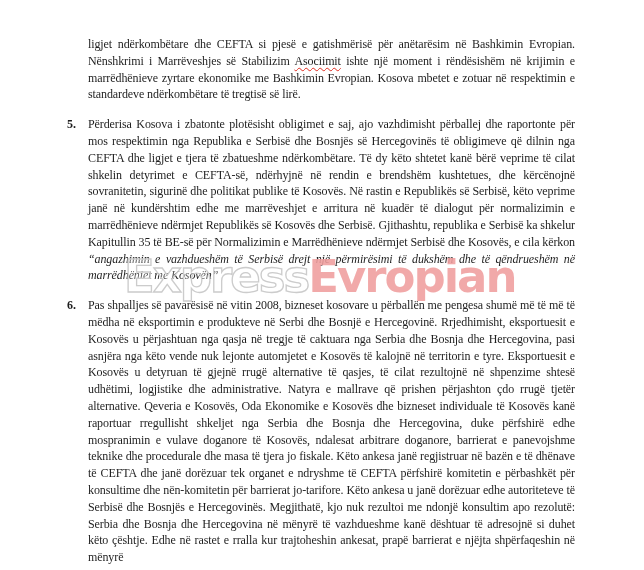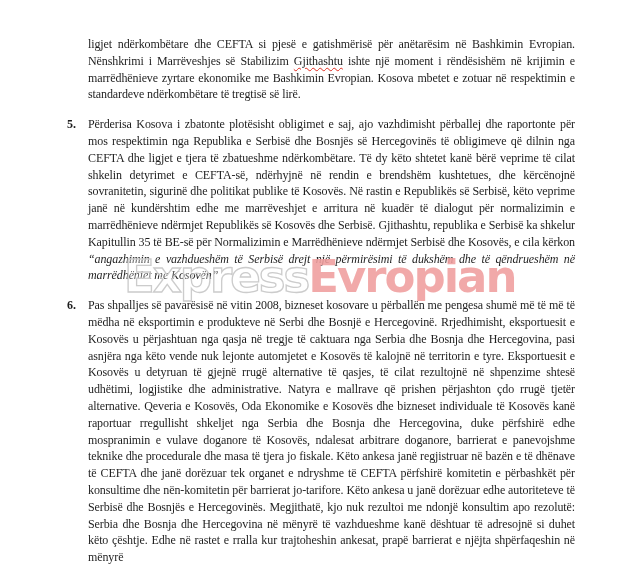--- a/index.html
+++ b/index.html
@@ -70,21 +70,21 @@
   }
 </style>
 </head>
 <body>
 
 <div class="page">
 
   <div class="content">
 
     <p class="para">
-      <span>ligjet ndërkombëtare dhe CEFTA si pjesë e gatishmërisë për anëtarësim në Bashkimin Evropian. Nënshkrimi i Marrëveshjes së Stabilizim </span><span class="misspelled">Gjithashtu</span><span> ishte një moment i rëndësishëm në krijimin e marrëdhënieve zyrtare ekonomike me Bashkimin Evropian. Kosova mbetet e zotuar në respektimin e standardeve ndërkombëtare të tregtisë së lirë.</span>
+      <span>ligjet ndërkombëtare dhe CEFTA si pjesë e gatishmërisë për anëtarësim në Bashkimin Evropian. Nënshkrimi i Marrëveshjes së Stabilizim </span><span class="misspelled">Asociimit</span><span> ishte një moment i rëndësishëm në krijimin e marrëdhënieve zyrtare ekonomike me Bashkimin Evropian. Kosova mbetet e zotuar në respektimin e standardeve ndërkombëtare të tregtisë së lirë.</span>
     </p>
 
     <div class="list-item">
       <span class="list-num">5.</span>
       <p class="para">
         <span>Përderisa Kosova i zbatonte plotësisht obligimet e saj, ajo vazhdimisht përballej dhe raportonte për mos respektimin nga Republika e Serbisë dhe Bosnjës së Hercegovinës të obligimeve që dilnin nga CEFTA dhe ligjet e tjera të zbatueshme ndërkombëtare. Të dy këto shtetet kanë bërë veprime të cilat shkelin detyrimet e CEFTA-së, ndërhyjnë në rendin e brendshëm kushtetues, dhe kërcënojnë sovranitetin, sigurinë dhe politikat publike të Kosovës. Në rastin e Republikës së Serbisë, këto veprime janë në kundërshtim edhe me marrëveshjet e arritura në kuadër të dialogut për normalizimin e marrëdhënieve ndërmjet Republikës së Kosovës dhe Serbisë. Gjithashtu, republika e Serbisë ka shkelur Kapitullin 35 të BE-së për Normalizimin e Marrëdhënieve ndërmjet Serbisë dhe Kosovës, e cila kërkon </span><span class="quote-italic">“angazhimin e vazhdueshëm të Serbisë drejt një përmirësimi të dukshëm dhe të qëndrueshëm në marrëdhëniet me Kosovën”</span>
       </p>
     </div>
 
     <div class="list-item">

